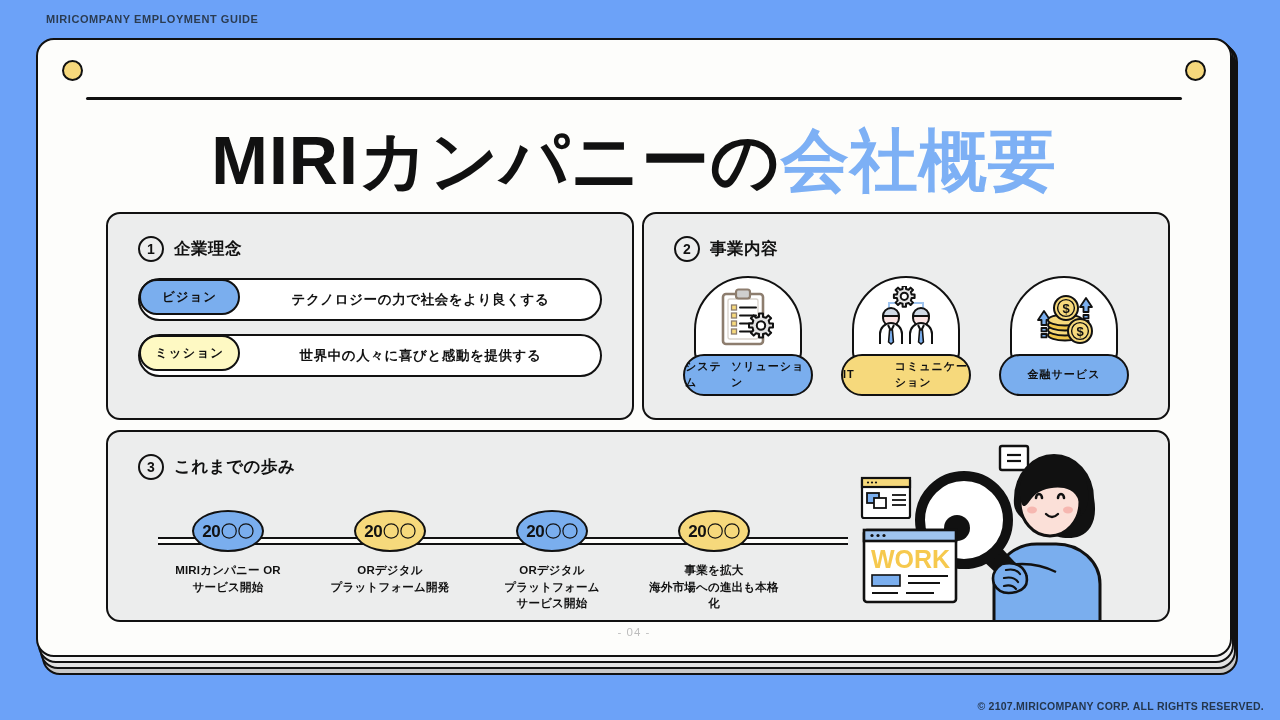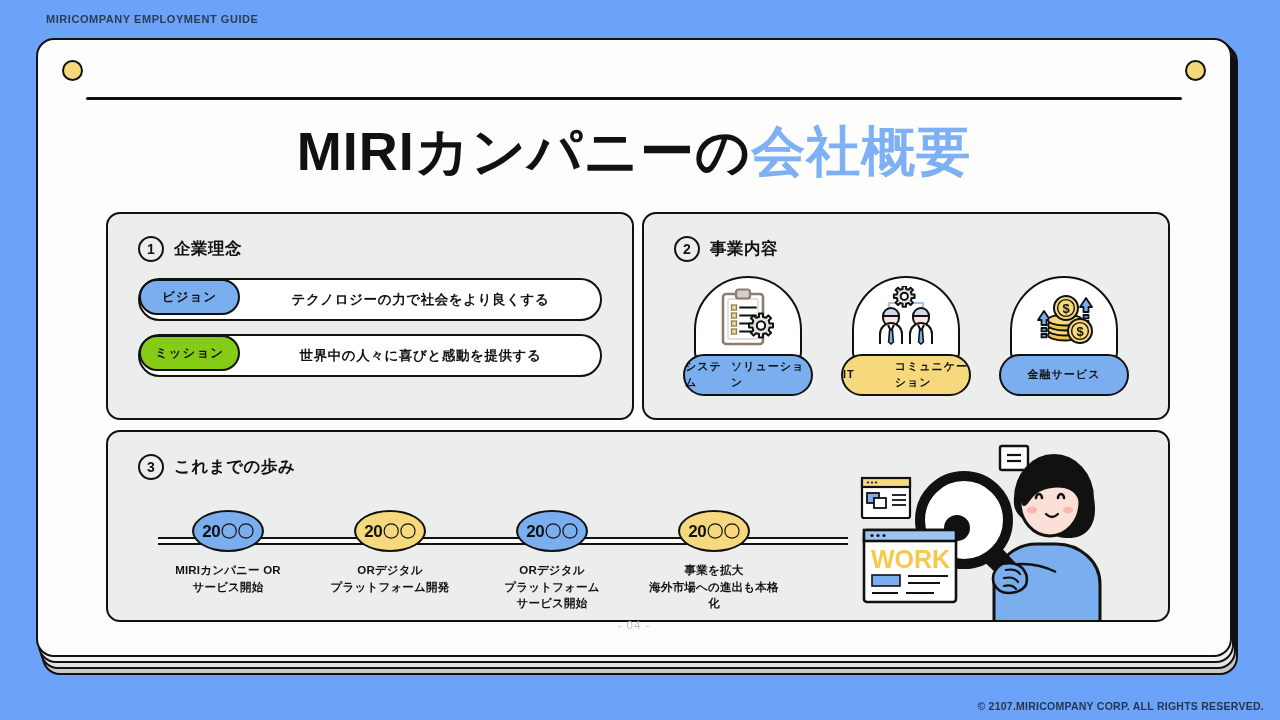--- a/index.html
+++ b/index.html
@@ -54,21 +54,21 @@
   }
   .header-rule {
     position: absolute; left: 48px; right: 48px; top: 57px;
     height: 2.5px; background: #111; border-radius: 2px;
   }
 
   
   .title {
     position: absolute; top: 76px; left: 0; right: 0;
     text-align: center;
-    font-size: 54px; font-weight: 800; letter-spacing: 1px;
+    font-size: 68px; font-weight: 800; letter-spacing: 1px;
     color: #111; white-space: nowrap;
   }
   .title .hl { color: #7db0f5; }
 
   
   .card {
     position: absolute; background: #eceded;
     border: 2.5px solid #111; border-radius: 14px;
   }
   .card-philosophy { left: 68px;  top: 172px; width: 528px; height: 208px; }
@@ -95,21 +95,21 @@
     display: flex; align-items: center;
   }
   .phil-pill {
     position: absolute; left: -1px; top: -1px;
     width: 101px; height: 36px; border-radius: 22px;
     border: 2.5px solid #111;
     display: flex; align-items: center; justify-content: center;
     font-size: 12.5px; font-weight: 800; letter-spacing: 1px; color: #111;
   }
   .pill-blue   { background: #7aaeee; }
-  .pill-yellow { background: #84cc16; }
+  .pill-yellow { background: #fef9c3; }
   .phil-text {
     margin-left: 101px; flex: 1; text-align: center;
     font-size: 13.5px; font-weight: 600; color: #111; letter-spacing: .6px;
   }
 
   
   .biz-row {
     display: flex; justify-content: center; gap: 28px;
     padding: 14px 22px 0 22px;
   }
@@ -153,21 +153,21 @@
   .tl-caption {
     margin-top: 10px; font-size: 11.5px; font-weight: 600;
     color: #111; line-height: 1.45; letter-spacing: .2px;
   }
 
   
   .illo { position: absolute; right: 14px; bottom: 0; width: 300px; height: 180px; }
 
   
   .page-num {
-    position: absolute; left: 0; right: 0; bottom: 24px;
+    position: absolute; left: 0; right: 0; bottom: 17px;
     text-align: center; font-size: 11.5px; color: #bdbdbd; letter-spacing: 1px;
   }
 </style>
 </head>
 <body>
 
 <div class="top-label">MIRICOMPANY EMPLOYMENT GUIDE</div>
 
 <div class="paper-stack stack3"></div>
 <div class="paper-stack stack2"></div>

